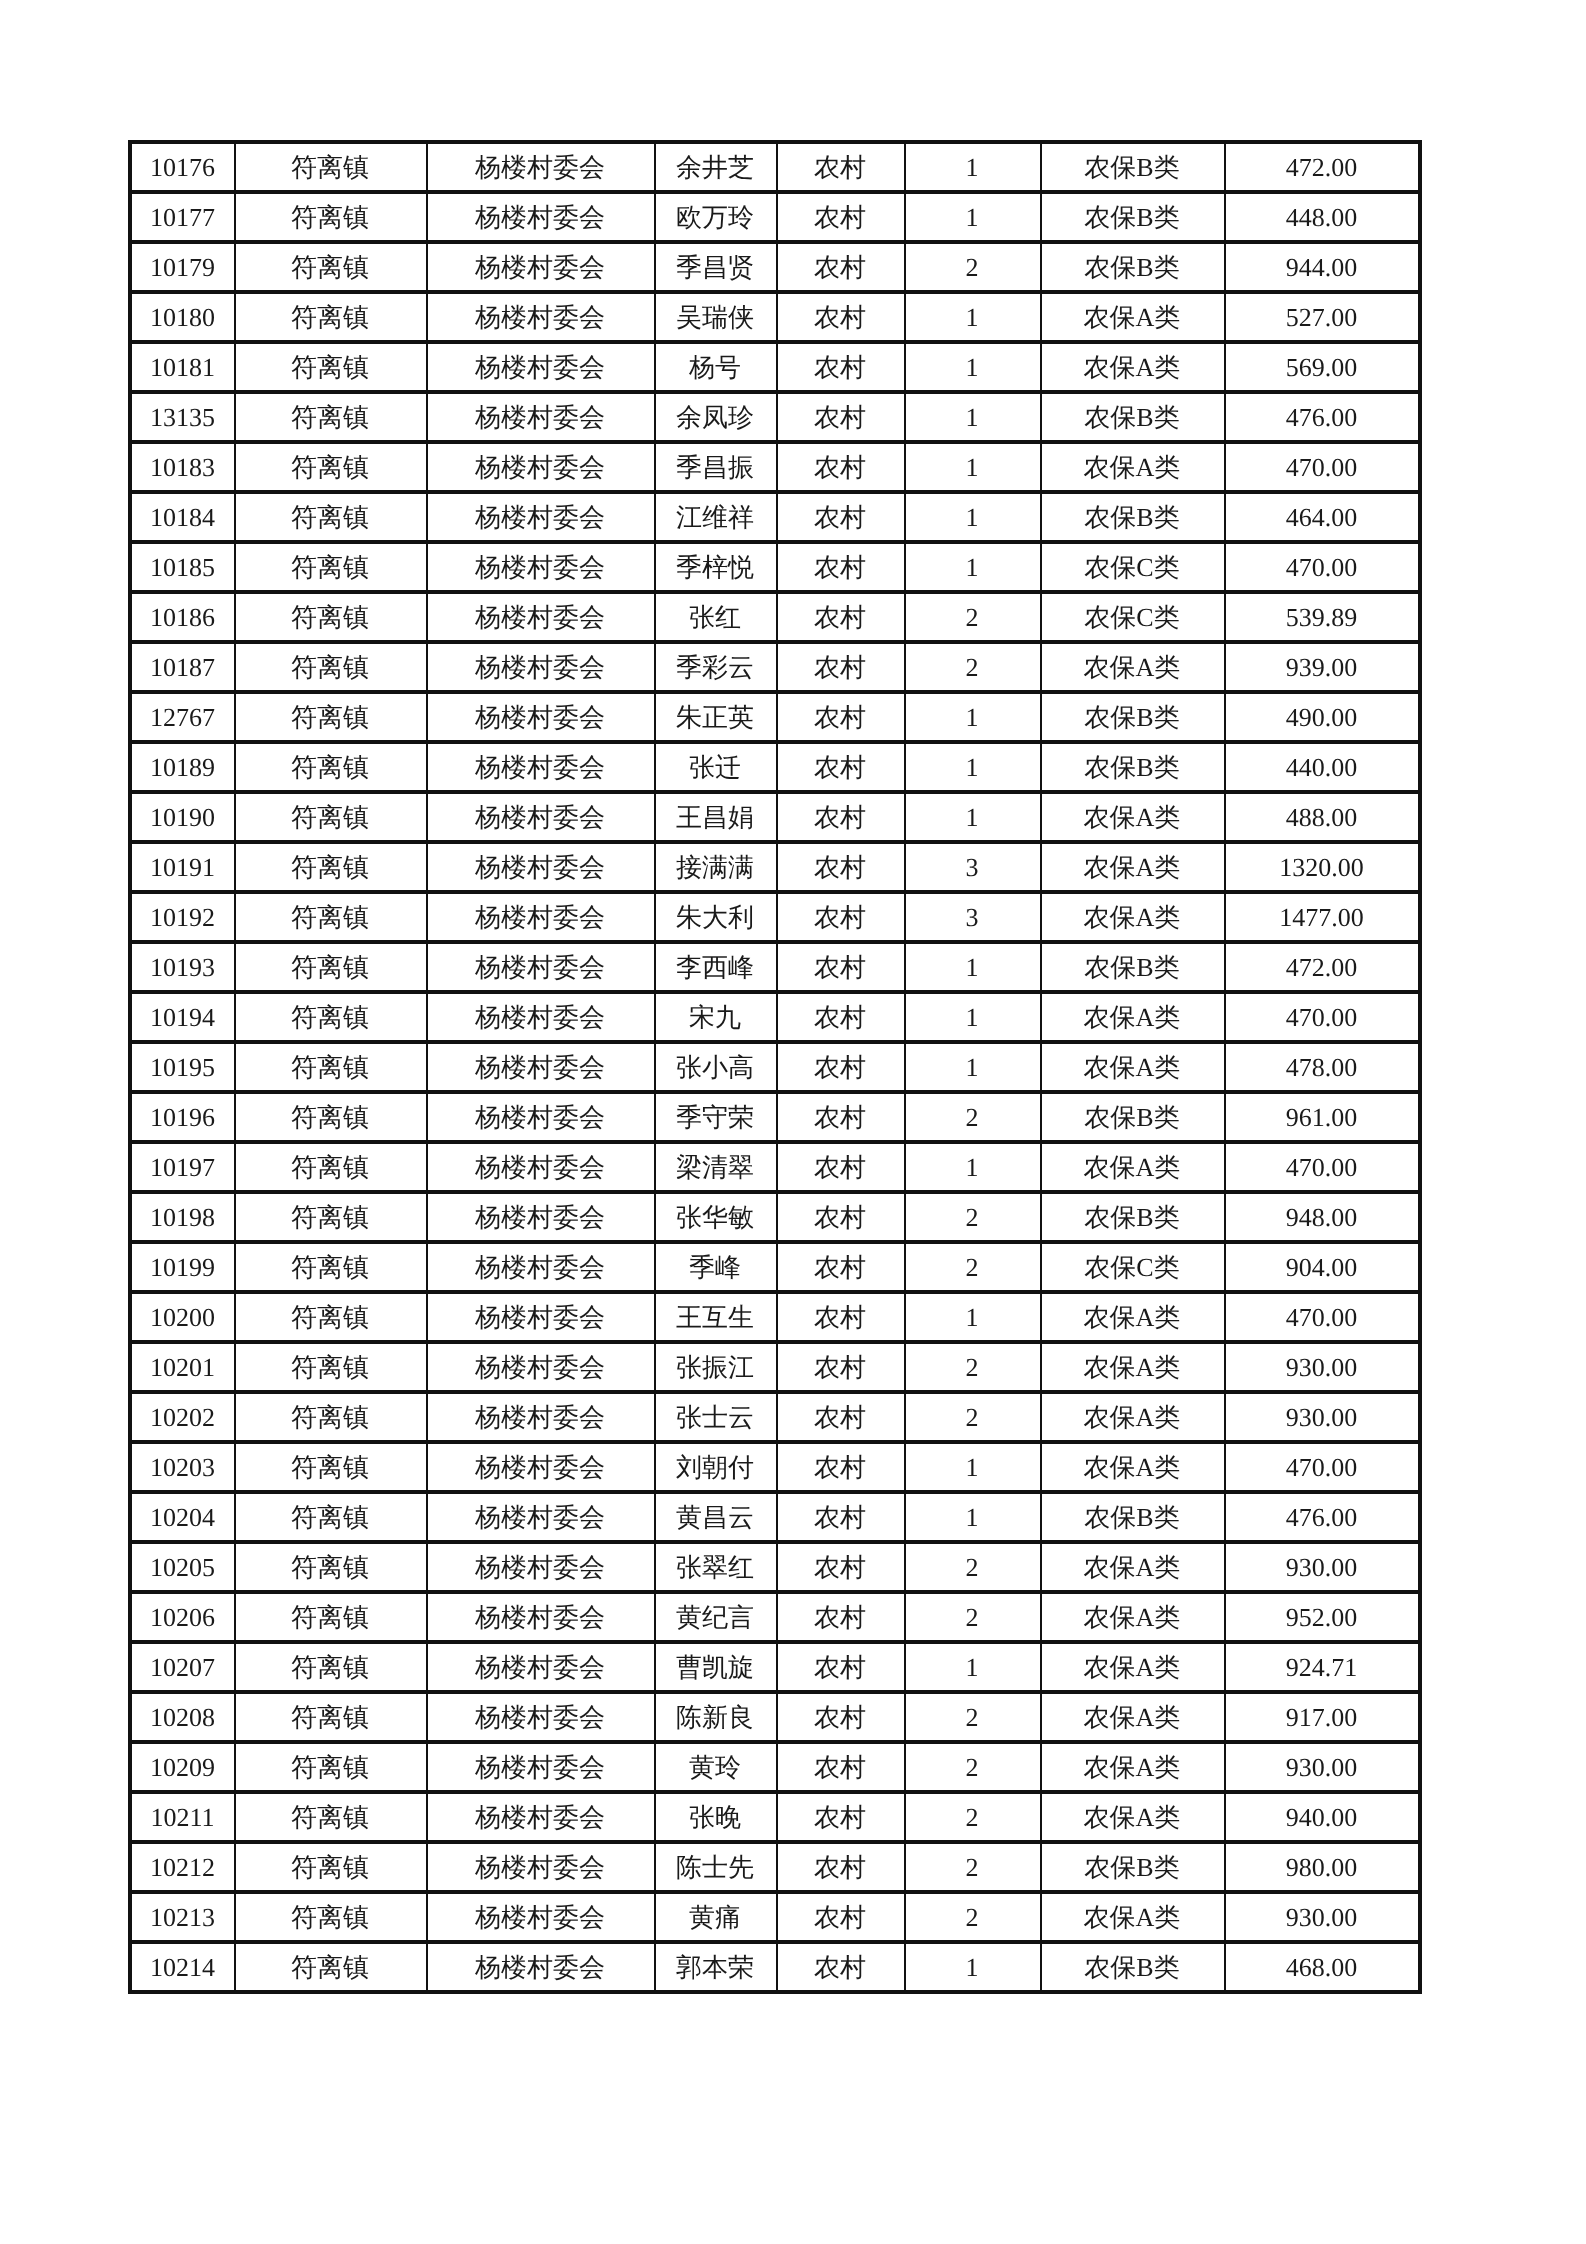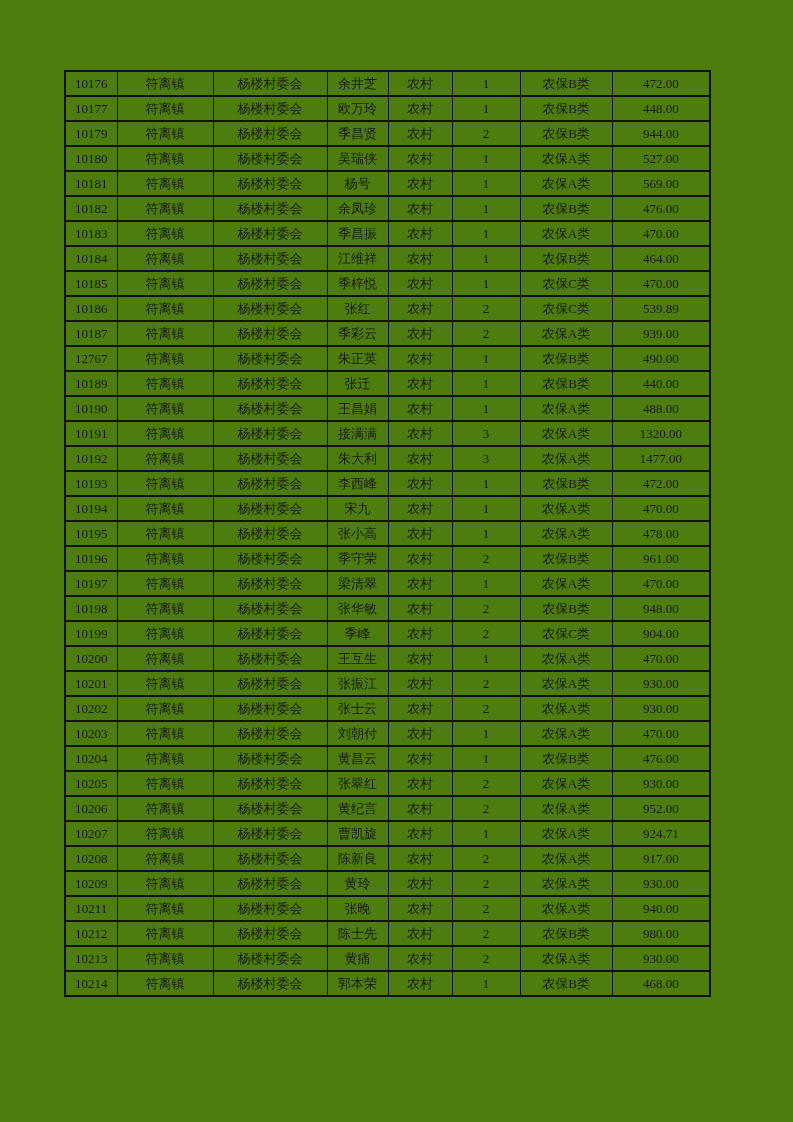--- a/index.html
+++ b/index.html
@@ -4,21 +4,21 @@
 <style>
   html, body {
     margin: 0;
     padding: 0;
     background: #e8e8e8;
   }
   .page {
     position: relative;
     width: 793px;
     height: 1122px;
-    background: #4d7c0f;
+    background: #ffffff;
     margin: 0 auto;
     overflow: hidden;
     font-family: "Liberation Serif", "DejaVu Serif", serif;
     color: #1a1a1a;
   }
   table.grid {
     position: absolute;
     left: 64px;
     top: 70px;
     border-collapse: collapse;
@@ -108,21 +108,21 @@
           <td>10181</td>
           <td>符离镇</td>
           <td>杨楼村委会</td>
           <td>杨号</td>
           <td>农村</td>
           <td>1</td>
           <td>农保A类</td>
           <td>569.00</td>
         </tr>
         <tr>
-          <td>10182</td>
+          <td>13135</td>
           <td>符离镇</td>
           <td>杨楼村委会</td>
           <td>余凤珍</td>
           <td>农村</td>
           <td>1</td>
           <td>农保B类</td>
           <td>476.00</td>
         </tr>
         <tr>
           <td>10183</td>

